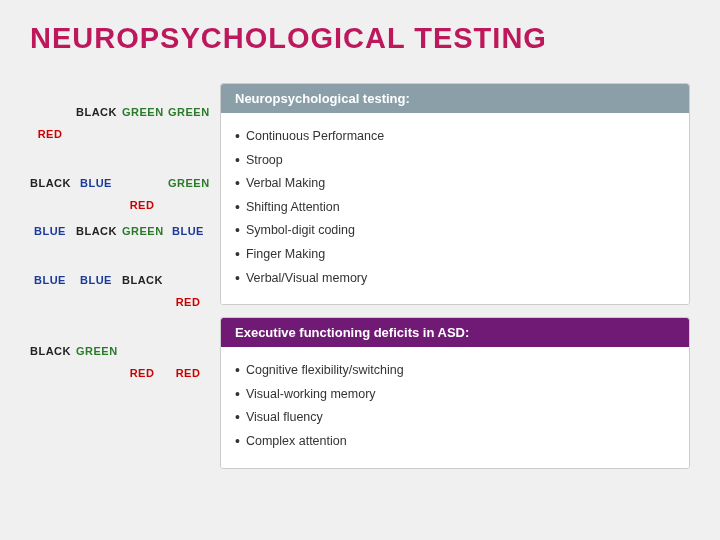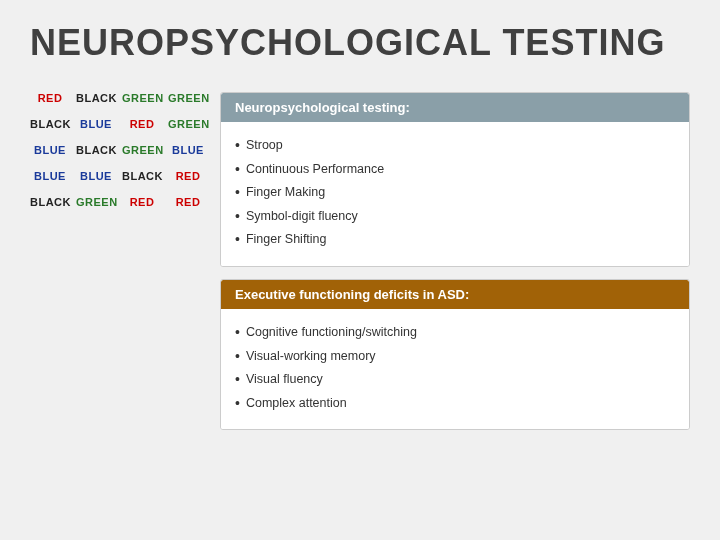--- a/index.html
+++ b/index.html
@@ -17,23 +17,23 @@
       background: #f0f0f0;
       position: relative;
     }
 
     .title-bar {
       padding: 22px 30px 18px 30px;
       background: #f0f0f0;
     }
 
     .title-text {
-      font-size: 36px;
+      font-size: 29px;
       font-weight: 700;
-      color: #404040;
+      color: #be185d;
       letter-spacing: 1px;
       text-transform: uppercase;
     }
 
     .content-area {
       display: flex;
       padding: 0 30px;
       gap: 0;
     }
 
@@ -54,21 +54,21 @@
 
     .stroop-cell {
       font-size: 11px;
       font-weight: 700;
       letter-spacing: 0.5px;
       text-transform: uppercase;
       width: 40px;
       text-align: center;
     }
 
-    .color-red { color: #cc0000; }
+    .color-red { color: #cc0000; margin-top: 45px; }
     .color-black { color: #222; }
     .color-green { color: #2a7a2a; }
     .color-blue { color: #1a3a9a; }
 
     
     .right-panels {
       flex: 1;
       display: flex;
       flex-direction: column;
       gap: 12px;
@@ -114,21 +114,21 @@
     .bullet-list li::before {
       content: "•";
       color: #333;
       font-size: 14px;
       line-height: 1.4;
       flex-shrink: 0;
     }
 
     
     .panel-header-exec {
-      background: #a16207;
+      background: #701a75;
     }
   </style>
 </head>
 <body>
 
 <div class="slide">
 
   <div class="title-bar">
     <h1 class="title-text">NEUROPSYCHOLOGICAL TESTING</h1>
   </div>
@@ -173,44 +173,50 @@
       </div>
     </div>
 
     <div class="right-panels">
 
       <div class="panel">
         <div class="panel-header">Neuropsychological testing:</div>
         <div class="panel-body">
           <ul class="bullet-list">
             <li>
+                <span>Continuous Performance</span>
+              </li>
+            <li>
                 <span>Stroop</span>
               </li>
             <li>
-                <span>Continuous Performance</span>
+                <span>Verbal Making</span>
+              </li>
+            <li>
+                <span>Shifting Attention</span>
+              </li>
+            <li>
+                <span>Symbol-digit coding</span>
               </li>
             <li>
                 <span>Finger Making</span>
               </li>
             <li>
-                <span>Symbol-digit fluency</span>
-              </li>
-            <li>
-                <span>Finger Shifting</span>
+                <span>Verbal/Visual memory</span>
               </li>
           </ul>
         </div>
       </div>
 
       <div class="panel">
         <div class="panel-header panel-header-exec">Executive functioning deficits in ASD:</div>
         <div class="panel-body">
           <ul class="bullet-list">
             <li>
-                <span>Cognitive functioning/switching</span>
+                <span>Cognitive flexibility/switching</span>
               </li>
             <li>
                 <span>Visual-working memory</span>
               </li>
             <li>
                 <span>Visual fluency</span>
               </li>
             <li>
                 <span>Complex attention</span>
               </li>

